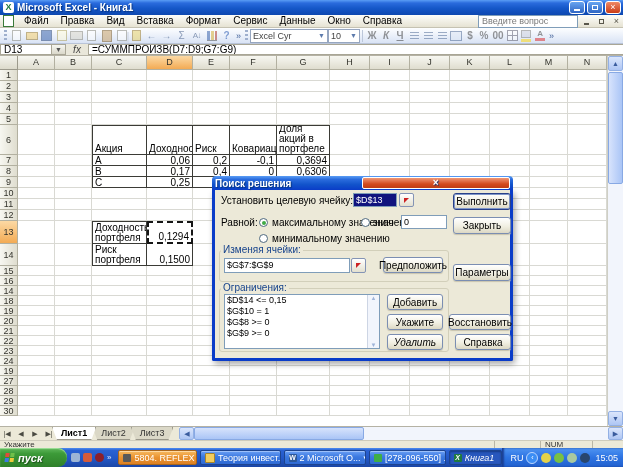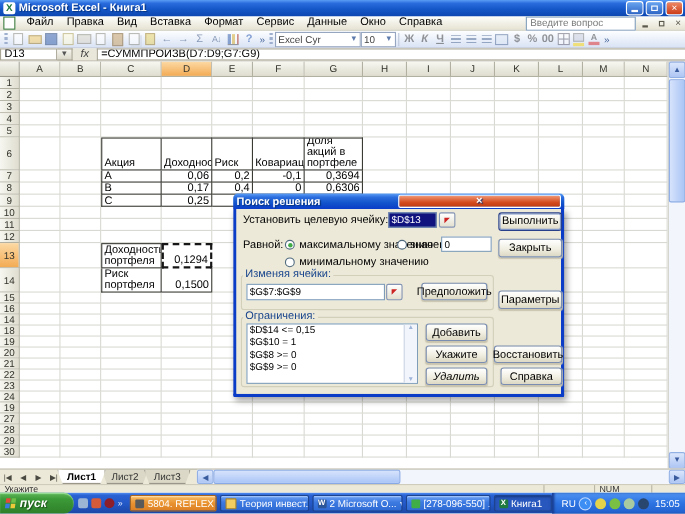--- a/index.html
+++ b/index.html
@@ -124,21 +124,21 @@
   .flag{width:10px;height:10px;display:grid;grid-template-columns:4px 4px;grid-template-rows:4px 4px;gap:1px;transform:skewX(-8deg);}
   .flag i{display:block;}
   .startbtn span{color:#fff;font-weight:bold;font-style:italic;font-size:11px;text-shadow:1px 1px 1px #1d4f1b;}
   .ql{display:flex;align-items:center;gap:3px;padding:0 4px;}
   .qli{width:9px;height:9px;border-radius:2px;}
   .qlmore{color:#dce8ff;font-size:8px;}
   .taskitem{height:15px;margin-left:3px;border-radius:2px;border:1px solid #1d448f;box-sizing:border-box;
     background:linear-gradient(180deg,#6ba0f5,#3b79e0 45%,#2f6ad4);box-shadow:inset 0 1px 0 #9cc0fa;
     display:flex;align-items:center;gap:3px;padding:0 4px;color:#fff;font-size:9px;white-space:nowrap;overflow:hidden;}
   .taskitem.attention{background:linear-gradient(180deg,#f7bb63,#e99230 50%,#dd8124);border-color:#a9661c;box-shadow:inset 0 1px 0 #ffd9a0;}
-  .taskitem.active{background:#2857bd;box-shadow:inset 0 1px 2px #163a86;}
+  .taskitem.active{background:#2857bd;box-shadow:inset 0 1px 2px #163a86;font-style:italic;}
   .ti-ico{width:8px;height:8px;flex:0 0 auto;display:flex;align-items:center;justify-content:center;font-size:7px;font-weight:bold;border-radius:1px;}
   .tray{margin-left:auto;height:19px;display:flex;align-items:center;gap:3px;padding:0 5px 0 8px;
     background:linear-gradient(180deg,#4f94f2 0%,#2d73e2 50%,#2161ce 100%);box-shadow:inset 2px 0 2px #1a3f96;color:#fff;}
   .tray .ru{font-size:9px;}
   .trayico{width:10px;height:10px;border-radius:50%;}
   .tray .time{font-size:9px;margin-left:2px;}
   
   .dialog{position:absolute;left:212px;top:190px;width:301px;height:171px;background:#ece9d8;
     border:3px solid #0a3cc8;border-top:none;border-radius:0 0 2px 2px;box-sizing:border-box;box-shadow:2px 3px 6px rgba(0,0,0,.35);z-index:10;}
   .dtitle{position:absolute;left:-3px;top:-14px;width:301px;height:14px;border-radius:4px 4px 0 0;

